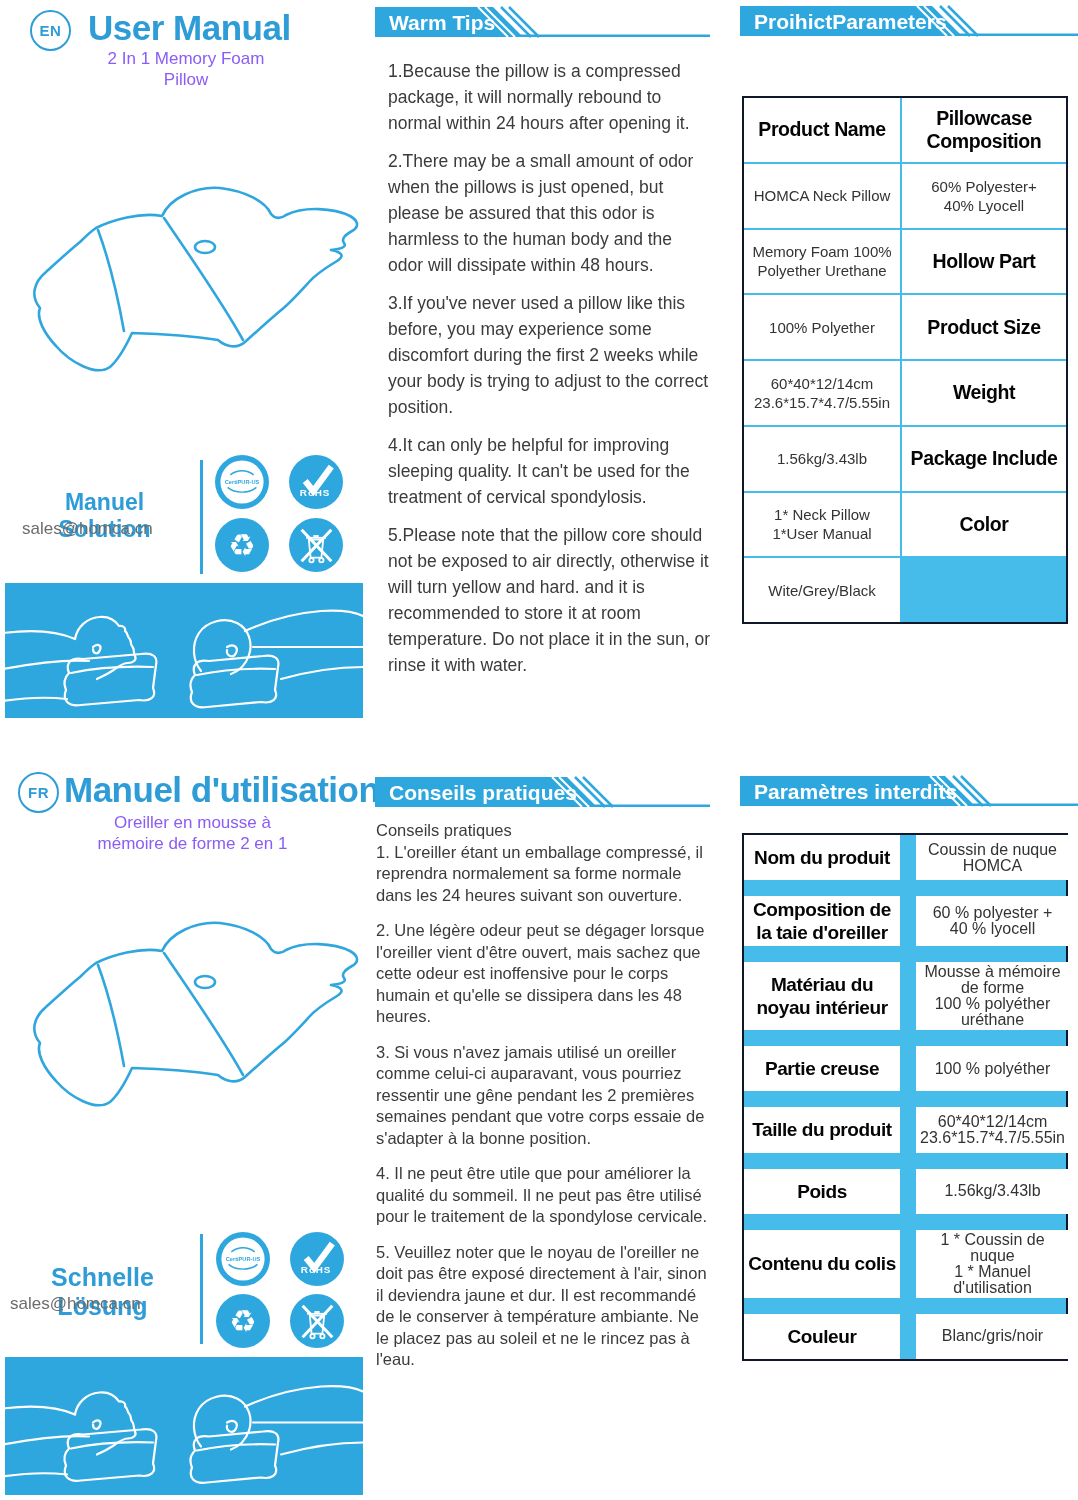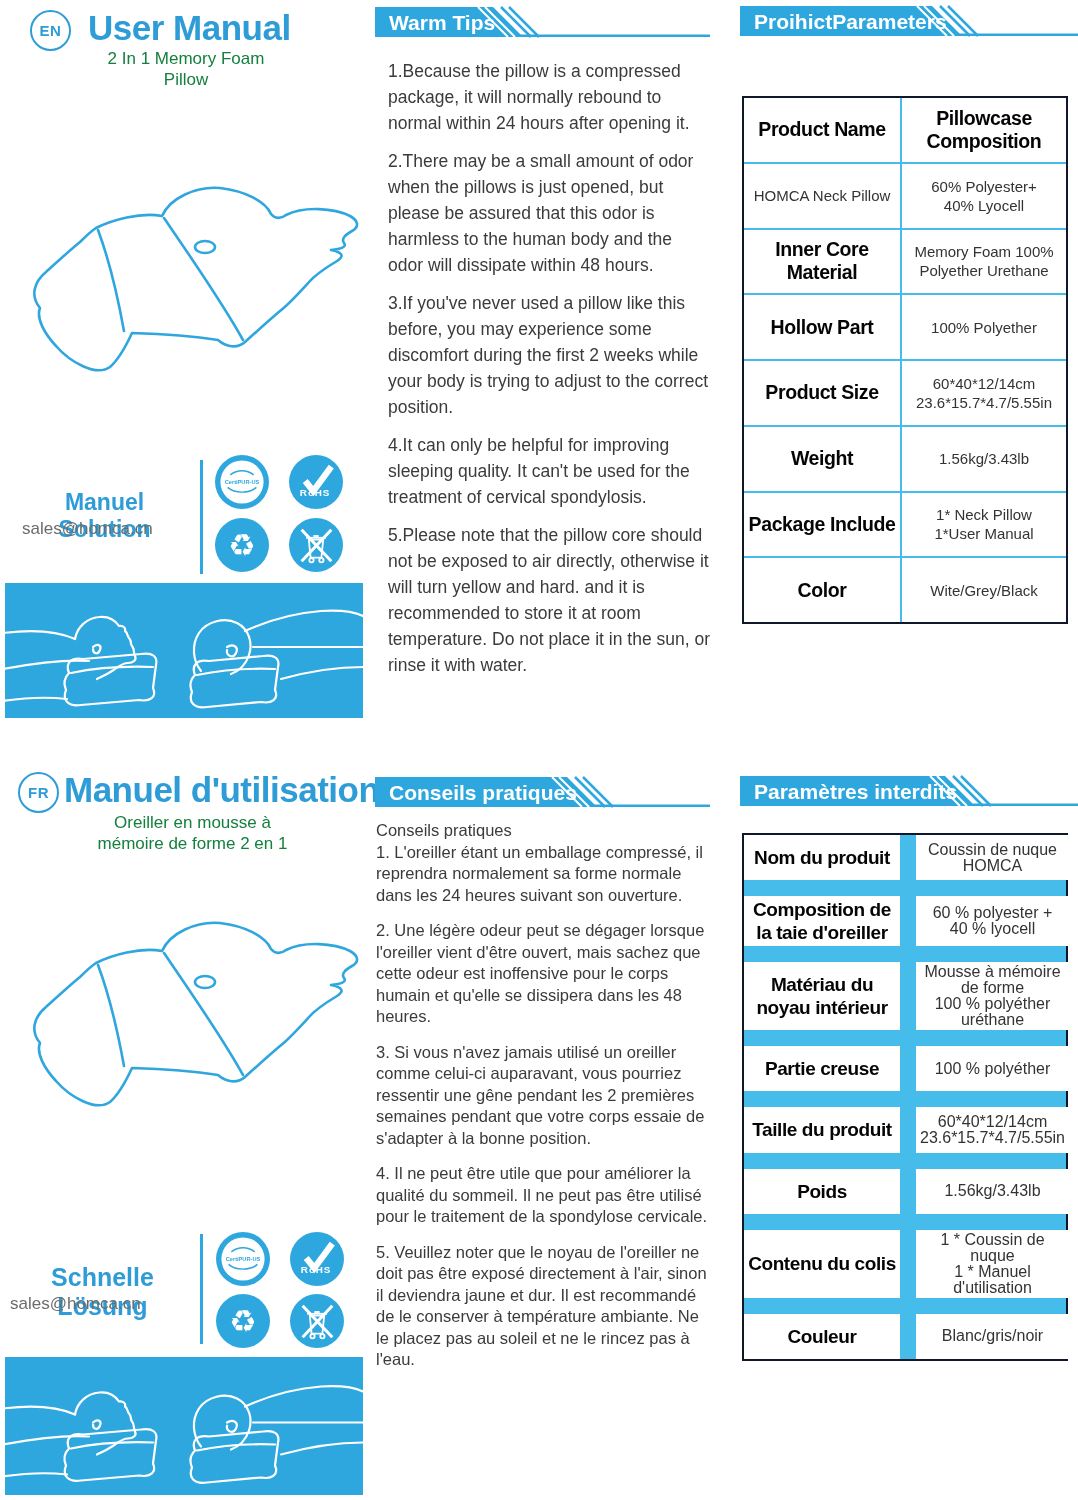--- a/index.html
+++ b/index.html
@@ -6,21 +6,21 @@
   #page{position:relative;width:1078px;height:1500px;background:#fff;overflow:hidden;
         font-family:"Liberation Sans",sans-serif;}
   .abs{position:absolute;}
 
   
   .lang-badge{width:37px;height:37px;border:2.5px solid #2E9CD6;border-radius:50%;
       display:flex;align-items:center;justify-content:center;color:#2E9CD6;
       font-weight:bold;font-size:15px;letter-spacing:.5px;}
   .main-title{color:#2E9CD6;font-weight:bold;font-size:35px;letter-spacing:-.5px;
       font-family:"Liberation Sans",sans-serif;}
-  .sub-title{color:#15803d;font-size:17px;white-space:pre-line;text-align:center;line-height:21px;}
+  .sub-title{color:#8b5cf6;font-size:17px;white-space:pre-line;text-align:center;line-height:21px;}
 
   
   .contact-heading{color:#2E9CD6;font-weight:bold;font-size:23px;text-align:center;}
   .contact-email{color:#6b6b6b;font-size:17px;text-align:left;}
   .vdivider{width:3px;background:#2EA7DF;}
 
   
   .tips{width:334px;color:#3b3b3b;}
   .tips-en p{margin:0 0 12px 12px;font-size:17.5px;line-height:26px;}
   .tips-fr p{margin:0 0 14px 0;font-size:16.5px;line-height:21.5px;}
@@ -168,22 +168,20 @@
     <text x="14" y="23.5" class="ribbon-text">ProihictParameters</text>
   </svg>
 
   <div class="abs ptable" style="left:742px;top:96px;">
     <div class="cell lab">Product Name</div>
     <div class="cell lab">Pillowcase
 Composition</div>
     <div class="cell val">HOMCA Neck Pillow</div>
     <div class="cell val">60% Polyester+
 40% Lyocell</div>
-    <div class="cell lab">Inner Core
-Material</div>
     <div class="cell val">Memory Foam 100%
 Polyether Urethane</div>
     <div class="cell lab">Hollow Part</div>
     <div class="cell val">100% Polyether</div>
     <div class="cell lab">Product Size</div>
     <div class="cell val">60*40*12/14cm
 23.6*15.7*4.7/5.55in</div>
     <div class="cell lab">Weight</div>
     <div class="cell val">1.56kg/3.43lb</div>
     <div class="cell lab">Package Include</div>

